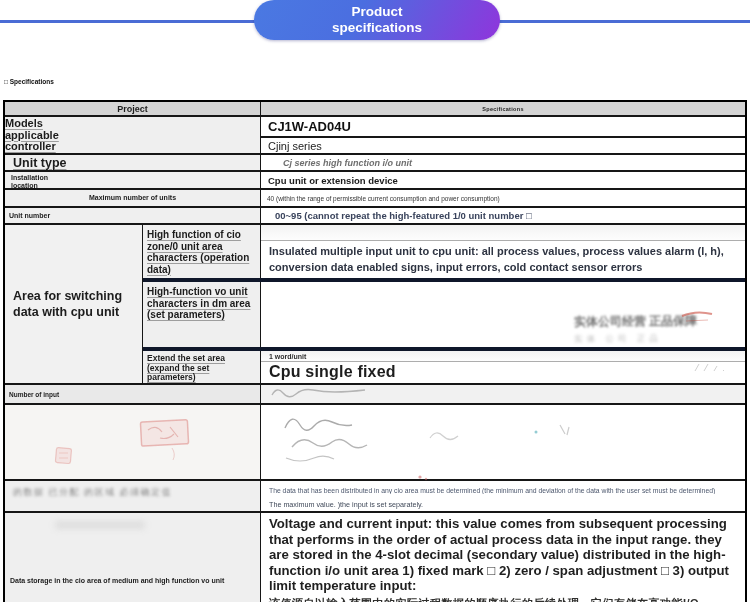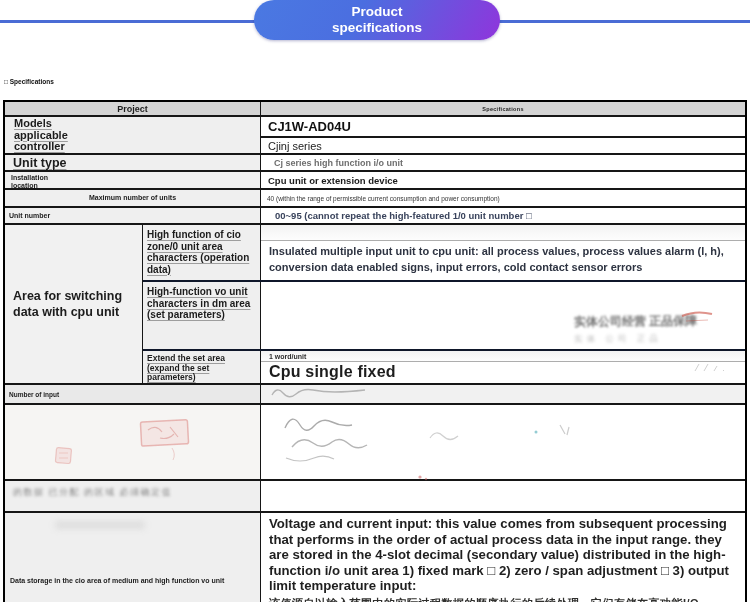--- a/index.html
+++ b/index.html
@@ -22,48 +22,48 @@
        background:#efefef;position:relative;}
   .val{flex:1;background:#fff;position:relative;box-sizing:border-box;min-width:0;overflow:hidden;}
   .art-u{text-decoration:underline;text-decoration-color:#9e9e9e;text-decoration-thickness:1px;text-underline-offset:2px;}
   
   .hdr{top:0;height:15px;}
   .hdr .lab,.hdr .val{display:flex;align-items:center;justify-content:center;background:#d4d4d4;}
   .hdr .lab{font-size:9px;font-weight:bold;}
   .hdr .val{font-size:5.5px;font-weight:bold;letter-spacing:.3px;color:#222;}
   
   .models{top:15px;height:38px;}
-  .models .lab{font-size:11px;font-weight:bold;line-height:11.5px;padding:1px 0 0 9px;}
+  .models .lab{font-size:11px;font-weight:bold;line-height:11.5px;padding:1px 0 0 0;}
   .models .lab .inner{display:block;width:80px;}
   .vstack{flex:1;display:flex;flex-direction:column;min-width:0;}
   .v1{height:21px;border-bottom:2px solid #161616;font-size:13px;font-weight:bold;
       display:flex;align-items:center;padding-left:7px;box-sizing:border-box;color:#111;}
   .v2{flex:1;font-size:11px;font-weight:normal;display:flex;align-items:center;padding-left:7px;}
   
   .unittype{top:53px;height:17px;}
   .unittype .lab{font-size:12.5px;font-weight:bold;display:flex;align-items:center;padding-left:8px;}
-  .unittype .val{font-size:9px;font-weight:600;color:#6e6e6e;display:flex;align-items:center;padding-left:13px;}
+  .unittype .val{font-size:9px;font-weight:600;color:#6e6e6e;display:flex;align-items:center;padding-left:22px;font-style:italic;}
   .install{top:70px;height:18px;}
   .install .lab{font-size:7px;font-weight:bold;line-height:8px;padding:2px 0 0 6px;}
   .install .lab .inner{display:block;width:60px;}
   .install .val{font-size:9.5px;font-weight:bold;display:flex;align-items:center;padding-left:7px;}
   .maxu{top:88px;height:18px;}
   .maxu .lab{font-size:7px;font-weight:bold;line-height:8px;display:flex;align-items:center;justify-content:center;text-align:center;}
   .maxu .lab .inner{width:110px;}
   .maxu .val{font-size:6.5px;color:#333;display:flex;align-items:center;padding-left:6px;white-space:nowrap;}
   .unitnum{top:106px;height:17px;}
   .unitnum .lab{font-size:7px;font-weight:bold;display:flex;align-items:center;padding-left:4px;}
   .unitnum .val{font-size:9.5px;font-weight:600;color:#39435c;display:flex;align-items:center;padding-left:14px;}
   
   .area{top:123px;height:160px;}
   .area .lab1{width:138px;min-width:138px;box-sizing:border-box;border-right:1.5px solid #161616;
        background:#f1f1f1;display:flex;align-items:center;padding-left:8px;
        font-size:12.5px;font-weight:bold;line-height:16px;}
   .area-right{flex:1;display:flex;flex-direction:column;min-width:0;}
-  .sub{display:flex;border-bottom:2px solid #0f172a;box-sizing:border-box;min-width:0;}
+  .sub{display:flex;border-bottom:4px solid #0f172a;box-sizing:border-box;min-width:0;}
   .sub.last{border-bottom:none;flex:1;}
   .slab{width:118px;min-width:118px;box-sizing:border-box;border-right:1.5px solid #161616;
         background:#efefef;font-size:10px;font-weight:bold;padding:4px 3px 0 4px;line-height:11.5px;}
   .slab.small{font-size:8.5px;line-height:9.5px;padding-top:3px;}
   .sval{flex:1;min-width:0;background:#fff;position:relative;overflow:hidden;}
   .suba{height:57px;} .subb{height:69px;}
   .strip{border-bottom:1px solid #adadad;box-sizing:border-box;font-size:7px;font-weight:bold;
          color:#2c2c2c;background:linear-gradient(#f3f3f3,#fdfdfd);padding:2px 0 1px 8px;}
   .strip.empty{height:16px;}
   .suba-text{font-size:11px;font-weight:600;color:#2e3442;padding:3px 6px 0 8px;line-height:15.5px;}
@@ -194,20 +194,24 @@
     </div>
 
     <div class="row stamp">
       <div class="lab"></div>
     </div>
 
     <div class="row distrib">
       <div class="lab">
         <div class="blurcn">的数据 已分配 的区域 必须确定值</div>
       </div>
+      <div class="val">
+        <div class="dline1">The data that has been distributed in any cio area must be determined (the minimum and deviation of the data with the user set must be determined)</div>
+        <div class="dline2">The maximum value. )the input is set separately.</div>
+      </div>
     </div>
 
     <div class="row storage">
       <div class="lab">
         <div class="smudge"></div>
         <div class="stor-lab">Data storage in the cio area of medium and high function vo unit</div>
       </div>
       <div class="val">
         <div class="stor-text">Voltage and current input: this value comes from subsequent processing that performs in the order of actual process data in the input range. they are stored in the 4-slot decimal (secondary value) distributed in the high-function i/o unit area 1) fixed mark □ 2) zero / span adjustment □ 3) output limit temperature input:</div>
         <div class="stor-cn">该值源自以输入范围中的实际过程数据的顺序执行的后续处理，它们存储在高功能I/O</div>

